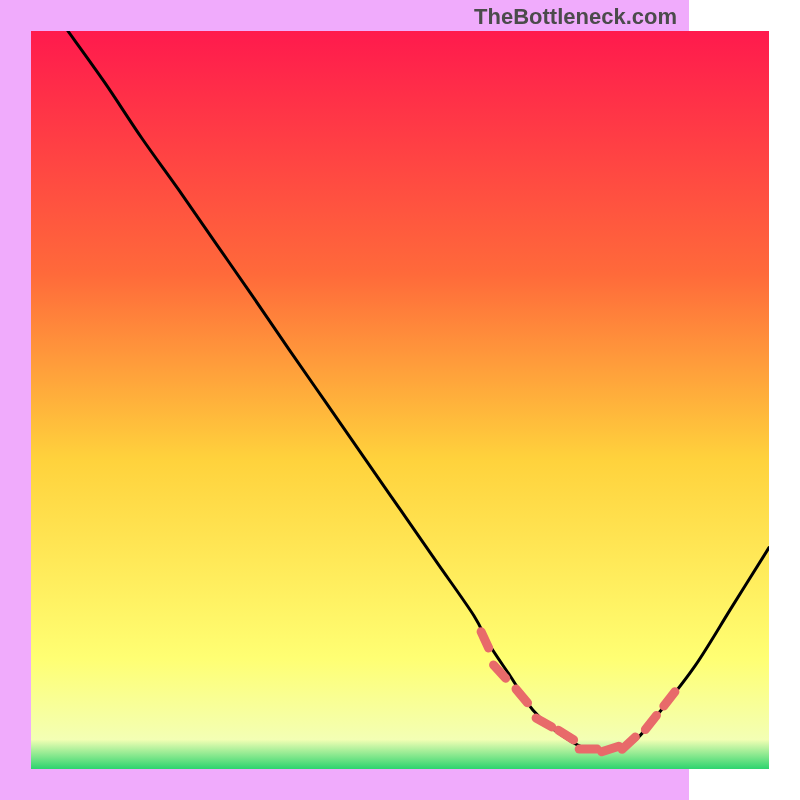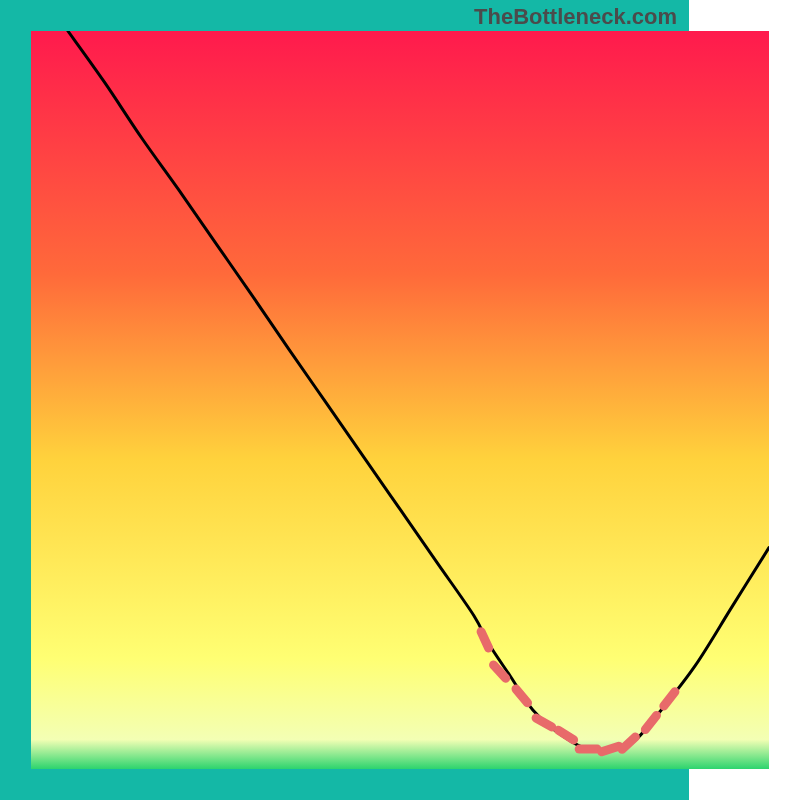--- a/index.html
+++ b/index.html
@@ -8,21 +8,21 @@
     background: #fff;
     width: 800px;
     height: 800px;
     overflow: hidden;
     font-family: Arial, Helvetica, sans-serif;
   }
   .frame {
     position: relative;
     width: 689px;
     height: 800px;
-    background: #14b8a6;
+    background: #f0abfc;
   }
   .watermark {
     position: absolute;
     top: 4px;
     right: 12px;
     color: #4b4b4b;
     font-size: 22px;
     font-weight: 600;
     font-family: "Segoe UI", Arial, sans-serif;
     z-index: 20;

